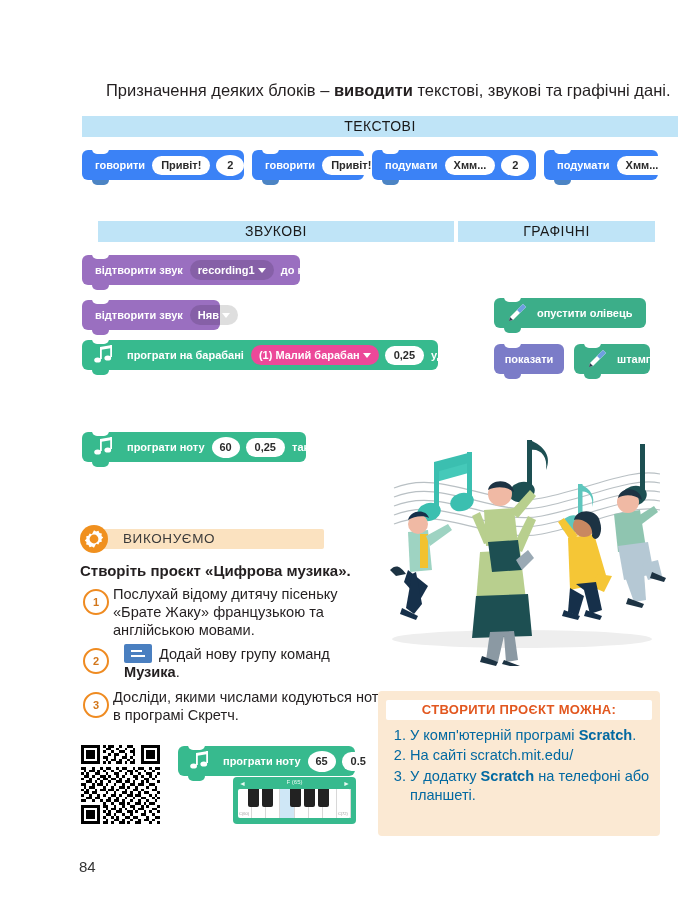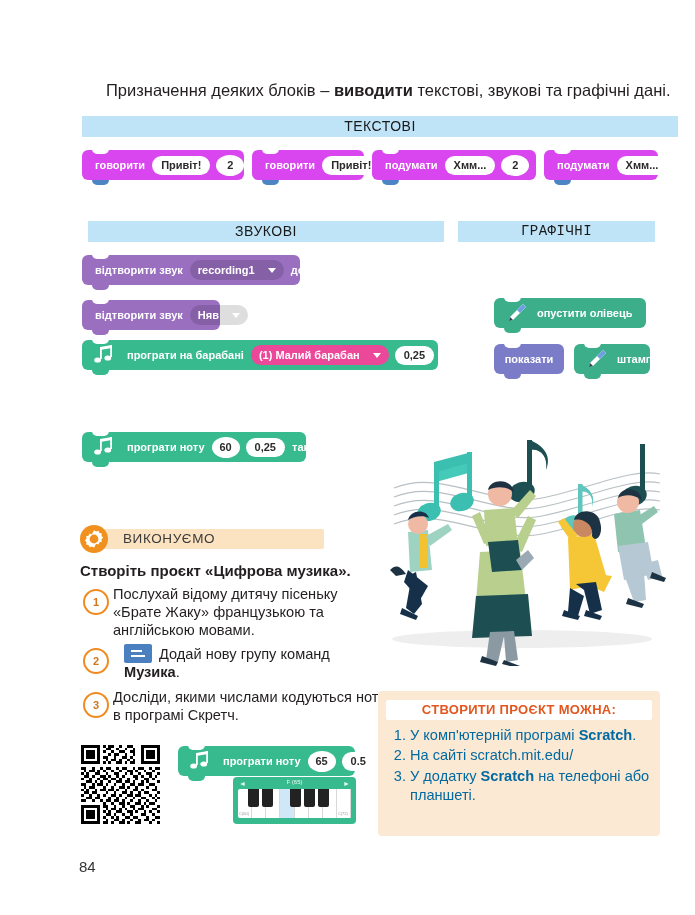--- a/index.html
+++ b/index.html
@@ -50,21 +50,21 @@
     content:"";position:absolute;left:10px;top:-1px;
     width:17px;height:5px;background:#fff;
     border-radius:0 0 5px 5px;
   }
   .blk.notch::after{
     content:"";position:absolute;left:10px;bottom:-5px;
     width:17px;height:5px;
     border-radius:0 0 5px 5px;
     background:inherit;
   }
-  .blk.blue{background:#d946ef;}
+  .blk.blue{background:#3b82f6;}
   .blk.blue::after{background:#4c84c4;}
   .blk.purple{background:#9a6fc0;}
   .blk.purple::after{background:#9a6fc0;}
   .blk.green{background:#37ba8e;}
   .blk.green::after{background:#37ba8e;}
   .blk.pen{background:#3cae89;}
   .blk.pen::after{background:#3cae89;}
   .blk.indigo{background:#7b7cc8;}
   .blk.indigo::after{background:#7b7cc8;}
 
@@ -78,21 +78,21 @@
     line-height:15px;
     display:inline-block;
   }
   .oval.num{min-width:14px;text-align:center;border-radius:50%;padding:3px 7px;}
   .drop{
     background:rgba(0,0,0,.13);
     border-radius:11px;
     padding:3px 8px;
     font-size:11px;font-weight:bold;color:#fff;
     margin:11px 3px;
-    display:inline-flex;align-items:center;gap:13px;
+    display:inline-flex;align-items:center;gap:3px;
     line-height:14px;
   }
   .drop.light{background:#ec4899;}
   .caret{
     width:0;height:0;
     border-left:4px solid transparent;
     border-right:4px solid transparent;
     border-top:5px solid #fff;
     display:inline-block;
   }
@@ -216,21 +216,21 @@
     <span class="oval">Хмм...</span>
     <span class="oval num">2</span>
     <span class="lbl">сек</span>
   </div>
 
   <div class="blk blue notch" style="left:544px;top:150px;width:114px;">
     <span class="lbl">подумати</span>
     <span class="oval">Хмм...</span>
   </div>
 
-  <div class="banner" style="left:88px;top:221px;width:356px;">ЗВУКОВІ</div>
+  <div class="banner" style="left:98px;top:221px;width:356px;">ЗВУКОВІ</div>
 
   <div class="blk purple notch" style="left:82px;top:255px;width:218px;">
     <span class="lbl">відтворити звук</span>
     <span class="drop">
       <span>recording1</span>
       <i class="caret"></i>
     </span>
     <span class="lbl">до кінця</span>
   </div>
 
@@ -267,21 +267,21 @@
       <rect x="19.2" y="1" width="1.8" height="12" fill="#fff"></rect>
       <ellipse cx="6.6" cy="16" rx="3.4" ry="2.6" fill="#fff"></ellipse>
       <ellipse cx="16.8" cy="14" rx="3.4" ry="2.6" fill="#fff"></ellipse>
     </svg>
     <span class="lbl">програти ноту</span>
     <span class="oval num">60</span>
     <span class="oval">0,25</span>
     <span class="lbl">тактів</span>
   </div>
 
-  <div class="banner" style="left:458px;top:221px;width:197px;font-family:Liberation Mono, monospace;">ГРАФІЧНІ</div>
+  <div class="banner" style="left:458px;top:221px;width:197px;">ГРАФІЧНІ</div>
 
 
   <div class="blk pen notch" style="left:494px;top:298px;width:152px;">
     <svg class="penicon" viewBox="0 0 26 24">
       <path d="M20 3 L23 6 L10 19 L6 20 L7 16 Z" fill="#ffffff"></path>
       <path d="M20 3 L23 6 L17 12 L14 9 Z" fill="#6e9fe0"></path>
       <path d="M7 16 L10 19 L6 20 Z" fill="#2c3e50"></path>
     </svg>
     <span class="lbl">опустити олівець</span>
   </div>

